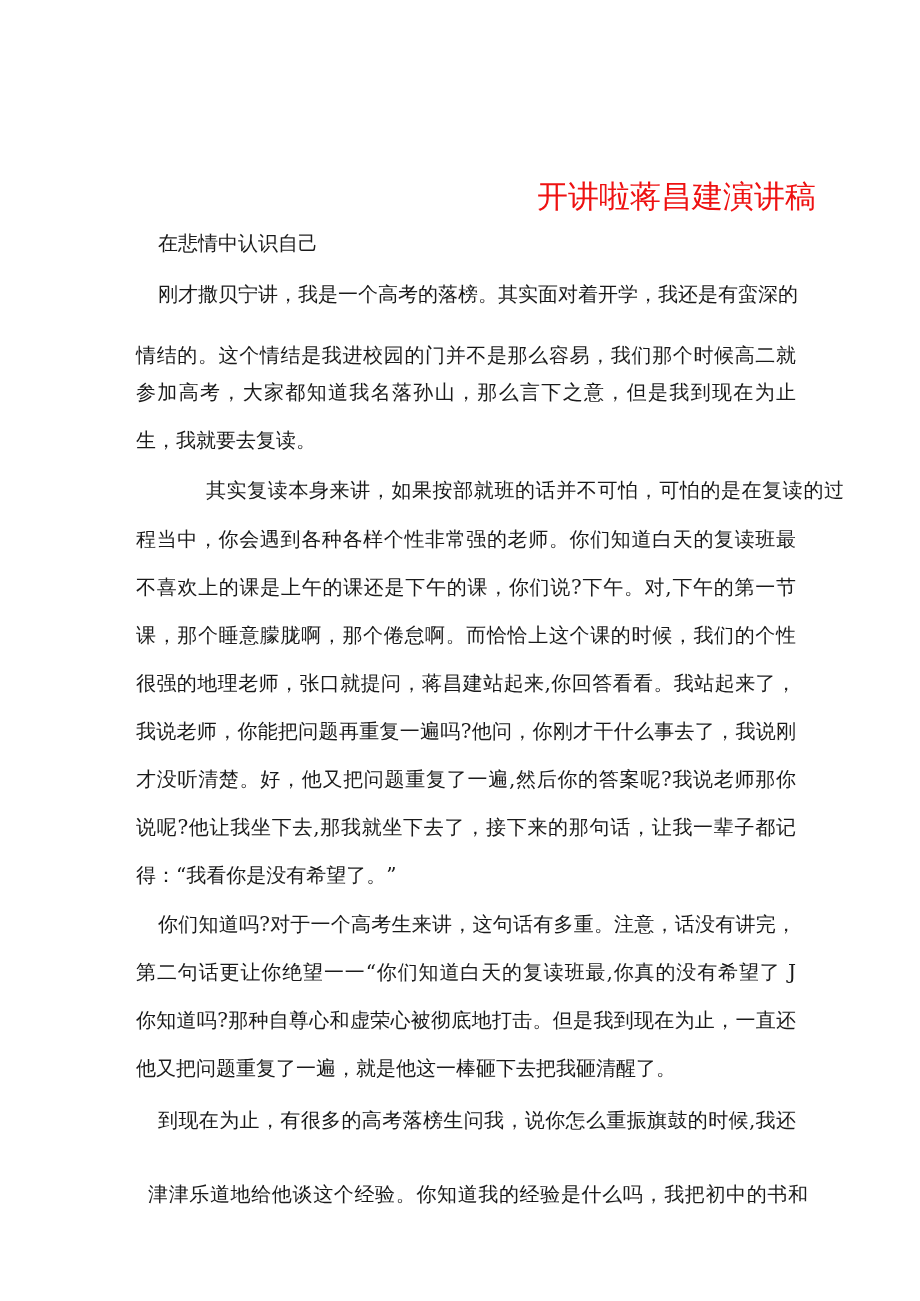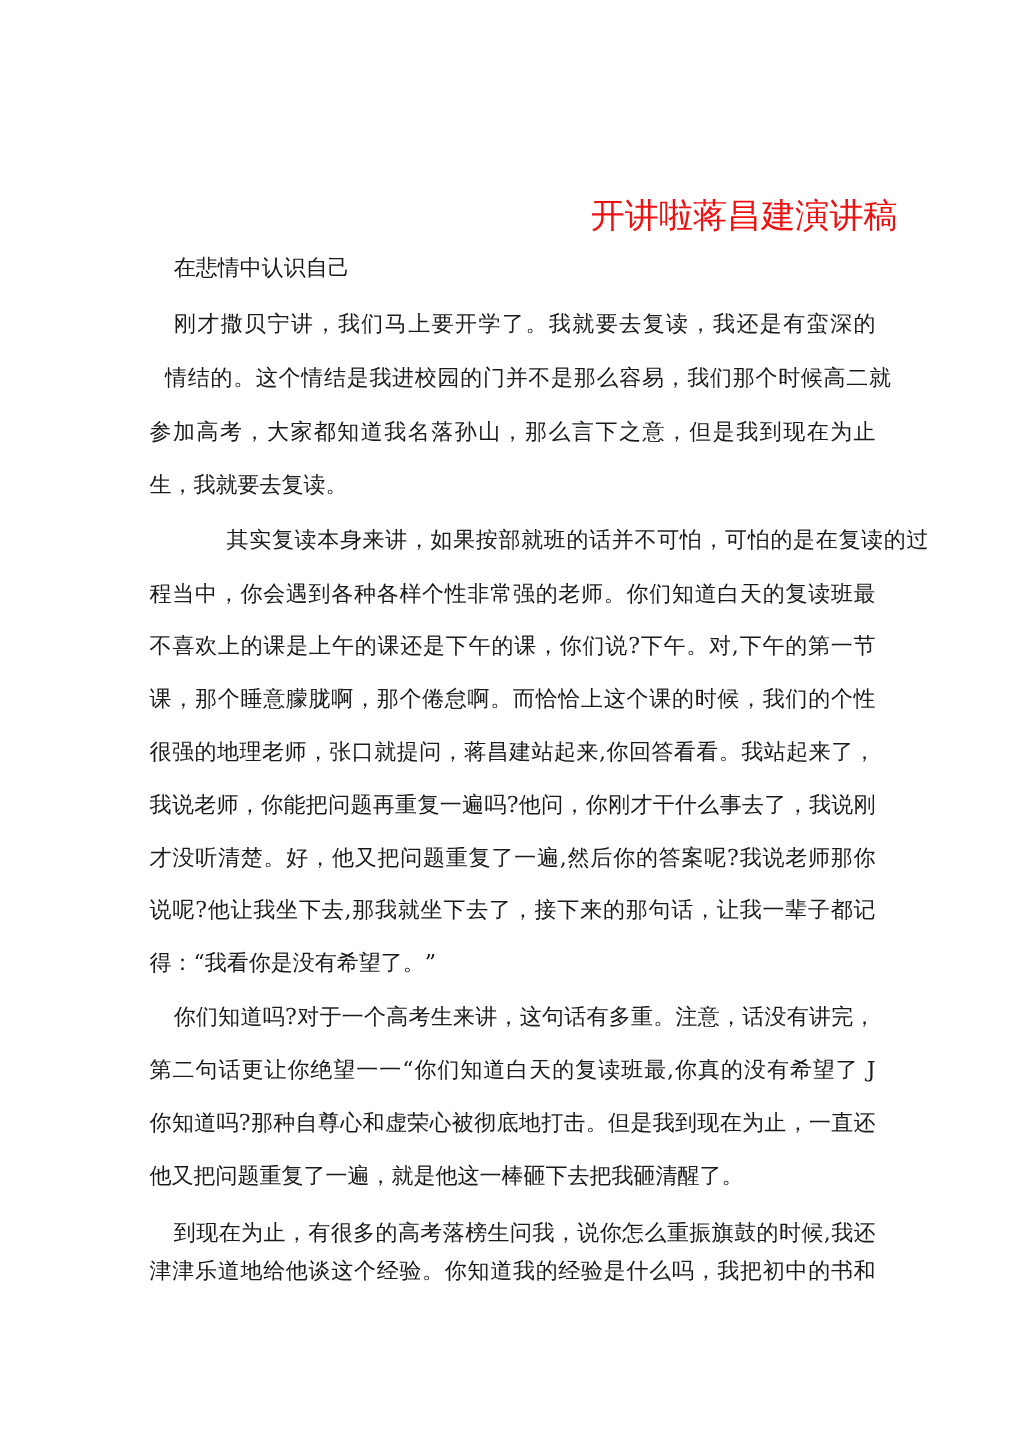--- a/index.html
+++ b/index.html
@@ -13,32 +13,32 @@
   .line.indent { left: 158px; width: 638px; }
   .line.short { text-align-last: left; }
 </style>
 </head>
 <body>
 
 <div class="title">开讲啦蒋昌建演讲稿</div>
 
 <div id="body-text">
     <div class="line indent short" style="top: 230px;">在悲情中认识自己</div>
-    <div class="line indent" style="top: 281px;">刚才撒贝宁讲，我们马上要开学了。我就要去复读，我还是有蛮深的</div>
-    <div class="line" style="top: 330px; margin-left: 14px;">情结的。这个情结是我进校园的门并不是那么容易，我们那个时候高二就</div>
+    <div class="line indent" style="top: 281px;">刚才撒贝宁讲，我是一个高考的落榜。其实面对着开学，我还是有蛮深的</div>
+    <div class="line" style="top: 342px;">情结的。这个情结是我进校园的门并不是那么容易，我们那个时候高二就</div>
     <div class="line" style="top: 379px;">参加高考，大家都知道我名落孙山，那么言下之意，但是我到现在为止</div>
     <div class="line short" style="top: 427px;">生，我就要去复读。</div>
     <div class="line indent" style="top: 477px; margin-left: 48px;">其实复读本身来讲，如果按部就班的话并不可怕，可怕的是在复读的过</div>
     <div class="line" style="top: 526px;">程当中，你会遇到各种各样个性非常强的老师。你们知道白天的复读班最</div>
     <div class="line" style="top: 574px;">不喜欢上的课是上午的课还是下午的课，你们说?下午。对,下午的第一节</div>
     <div class="line" style="top: 622px;">课，那个睡意朦胧啊，那个倦怠啊。而恰恰上这个课的时候，我们的个性</div>
     <div class="line" style="top: 670px;">很强的地理老师，张口就提问，蒋昌建站起来,你回答看看。我站起来了，</div>
     <div class="line" style="top: 718px;">我说老师，你能把问题再重复一遍吗?他问，你刚才干什么事去了，我说刚</div>
     <div class="line" style="top: 766px;">才没听清楚。好，他又把问题重复了一遍,然后你的答案呢?我说老师那你</div>
     <div class="line" style="top: 814px;">说呢?他让我坐下去,那我就坐下去了，接下来的那句话，让我一辈子都记</div>
     <div class="line short" style="top: 862px;">得：“我看你是没有希望了。”</div>
     <div class="line indent" style="top: 911px;">你们知道吗?对于一个高考生来讲，这句话有多重。注意，话没有讲完，</div>
     <div class="line" style="top: 959px;">第二句话更让你绝望一一“你们知道白天的复读班最,你真的没有希望了 J</div>
     <div class="line" style="top: 1007px;">你知道吗?那种自尊心和虚荣心被彻底地打击。但是我到现在为止，一直还</div>
     <div class="line short" style="top: 1055px;">他又把问题重复了一遍，就是他这一棒砸下去把我砸清醒了。</div>
     <div class="line indent" style="top: 1107px;">到现在为止，有很多的高考落榜生问我，说你怎么重振旗鼓的时候,我还</div>
-    <div class="line" style="top: 1142px;">津津乐道地给他谈这个经验。你知道我的经验是什么吗，我把初中的书和</div>
+    <div class="line" style="top: 1181px; margin-left: 12px;">津津乐道地给他谈这个经验。你知道我的经验是什么吗，我把初中的书和</div>
   </div>
 
 </body></html>

